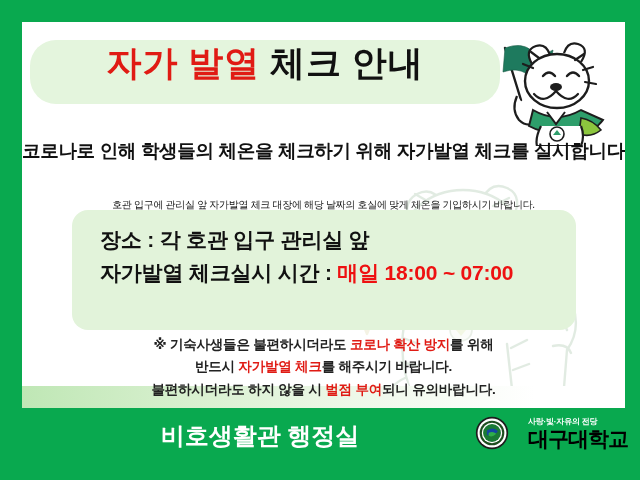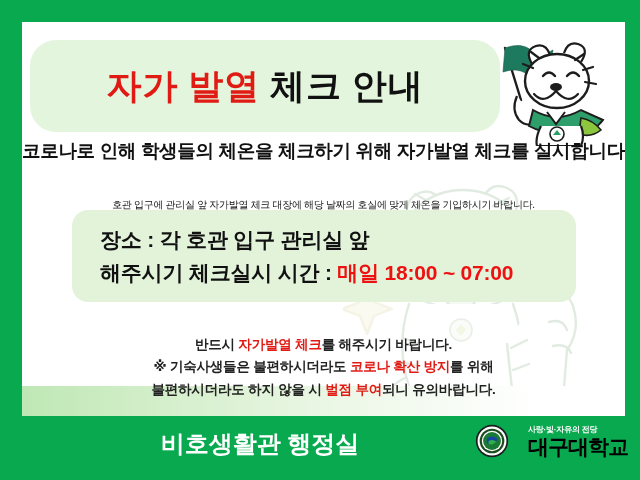--- a/index.html
+++ b/index.html
@@ -53,25 +53,25 @@
     opacity: 0.30;
     pointer-events: none;
   }
 
   
   .title-box {
     position: absolute;
     left: 8px;
     top: 18px;
     width: 470px;
-    height: 92px;
+    height: 64px;
     background: #e4f5dd;
     border-radius: 26px;
     display: flex;
-    align-items: center;
+    align-items: flex-start;
     justify-content: center;
   }
   .title-text {
     font-size: 35px;
     font-weight: 700;
     letter-spacing: 1px;
     white-space: nowrap;
     color: #111111;
     font-family: "Liberation Serif", "DejaVu Serif", serif;
   }
@@ -114,21 +114,21 @@
     white-space: nowrap;
     margin-top: 28px;
   }
 
   
   .info-box {
     position: absolute;
     left: 50px;
     top: 188px;
     width: 504px;
-    height: 92px;
+    height: 120px;
     background: #e2f3da;
     border-radius: 16px;
     box-sizing: border-box;
     padding: 14px 0 0 28px;
   }
   .info-line {
     font-size: 21px;
     font-weight: 700;
     color: #111111;
     letter-spacing: -0.2px;
@@ -155,21 +155,21 @@
   }
   .notice .red {
     color: #E01B14;
     font-weight: 700;
   }
 
   
   .footer {
     position: absolute;
     left: 0;
-    bottom: 4px;
+    bottom: 12px;
     width: 640px;
     height: 60px;
     background: #09A94F;
   }
   .footer-title {
     position: absolute;
     left: 0;
     top: 12px;
     width: 640px;
     text-align: center;
@@ -312,30 +312,30 @@
     </svg>
 
     <div class="headline">코로나로 인해 학생들의 체온을 체크하기 위해 자가발열 체크를 실시합니다.</div>
     <div class="subline">호관 입구에 관리실 앞 자가발열 체크 대장에 해당 날짜의 호실에 맞게 체온을 기입하시기 바랍니다.</div>
 
     <div class="info-box">
       <div class="info-line">
         <span>장소 : </span><span>각 호관 입구 관리실 앞</span>
       </div>
       <div class="info-line">
-        <span>해주시기 체크실시 시간 : </span><span class="red">매일 18:00 ~ 07:00</span>
+        <span>자가발열 체크실시 시간 : </span><span class="red">매일 18:00 ~ 07:00</span>
       </div>
     </div>
 
     <div class="notice">
       <div>
+        <span>※ 기숙사생들은 불편하시더라도 </span><span class="red">코로나 확산 방지</span><span>를 위해</span>
+      </div>
+      <div>
         <span>반드시 </span><span class="red">자가발열 체크</span><span>를 해주시기 바랍니다.</span>
-      </div>
-      <div>
-        <span>※ 기숙사생들은 불편하시더라도 </span><span class="red">코로나 확산 방지</span><span>를 위해</span>
       </div>
       <div>
         <span>불편하시더라도 하지 않을 시 </span><span class="red">벌점 부여</span><span>되니 유의바랍니다.</span>
       </div>
     </div>
 
   </div>
 
   <div class="footer">
     <div class="footer-title">비호생활관 행정실</div>

